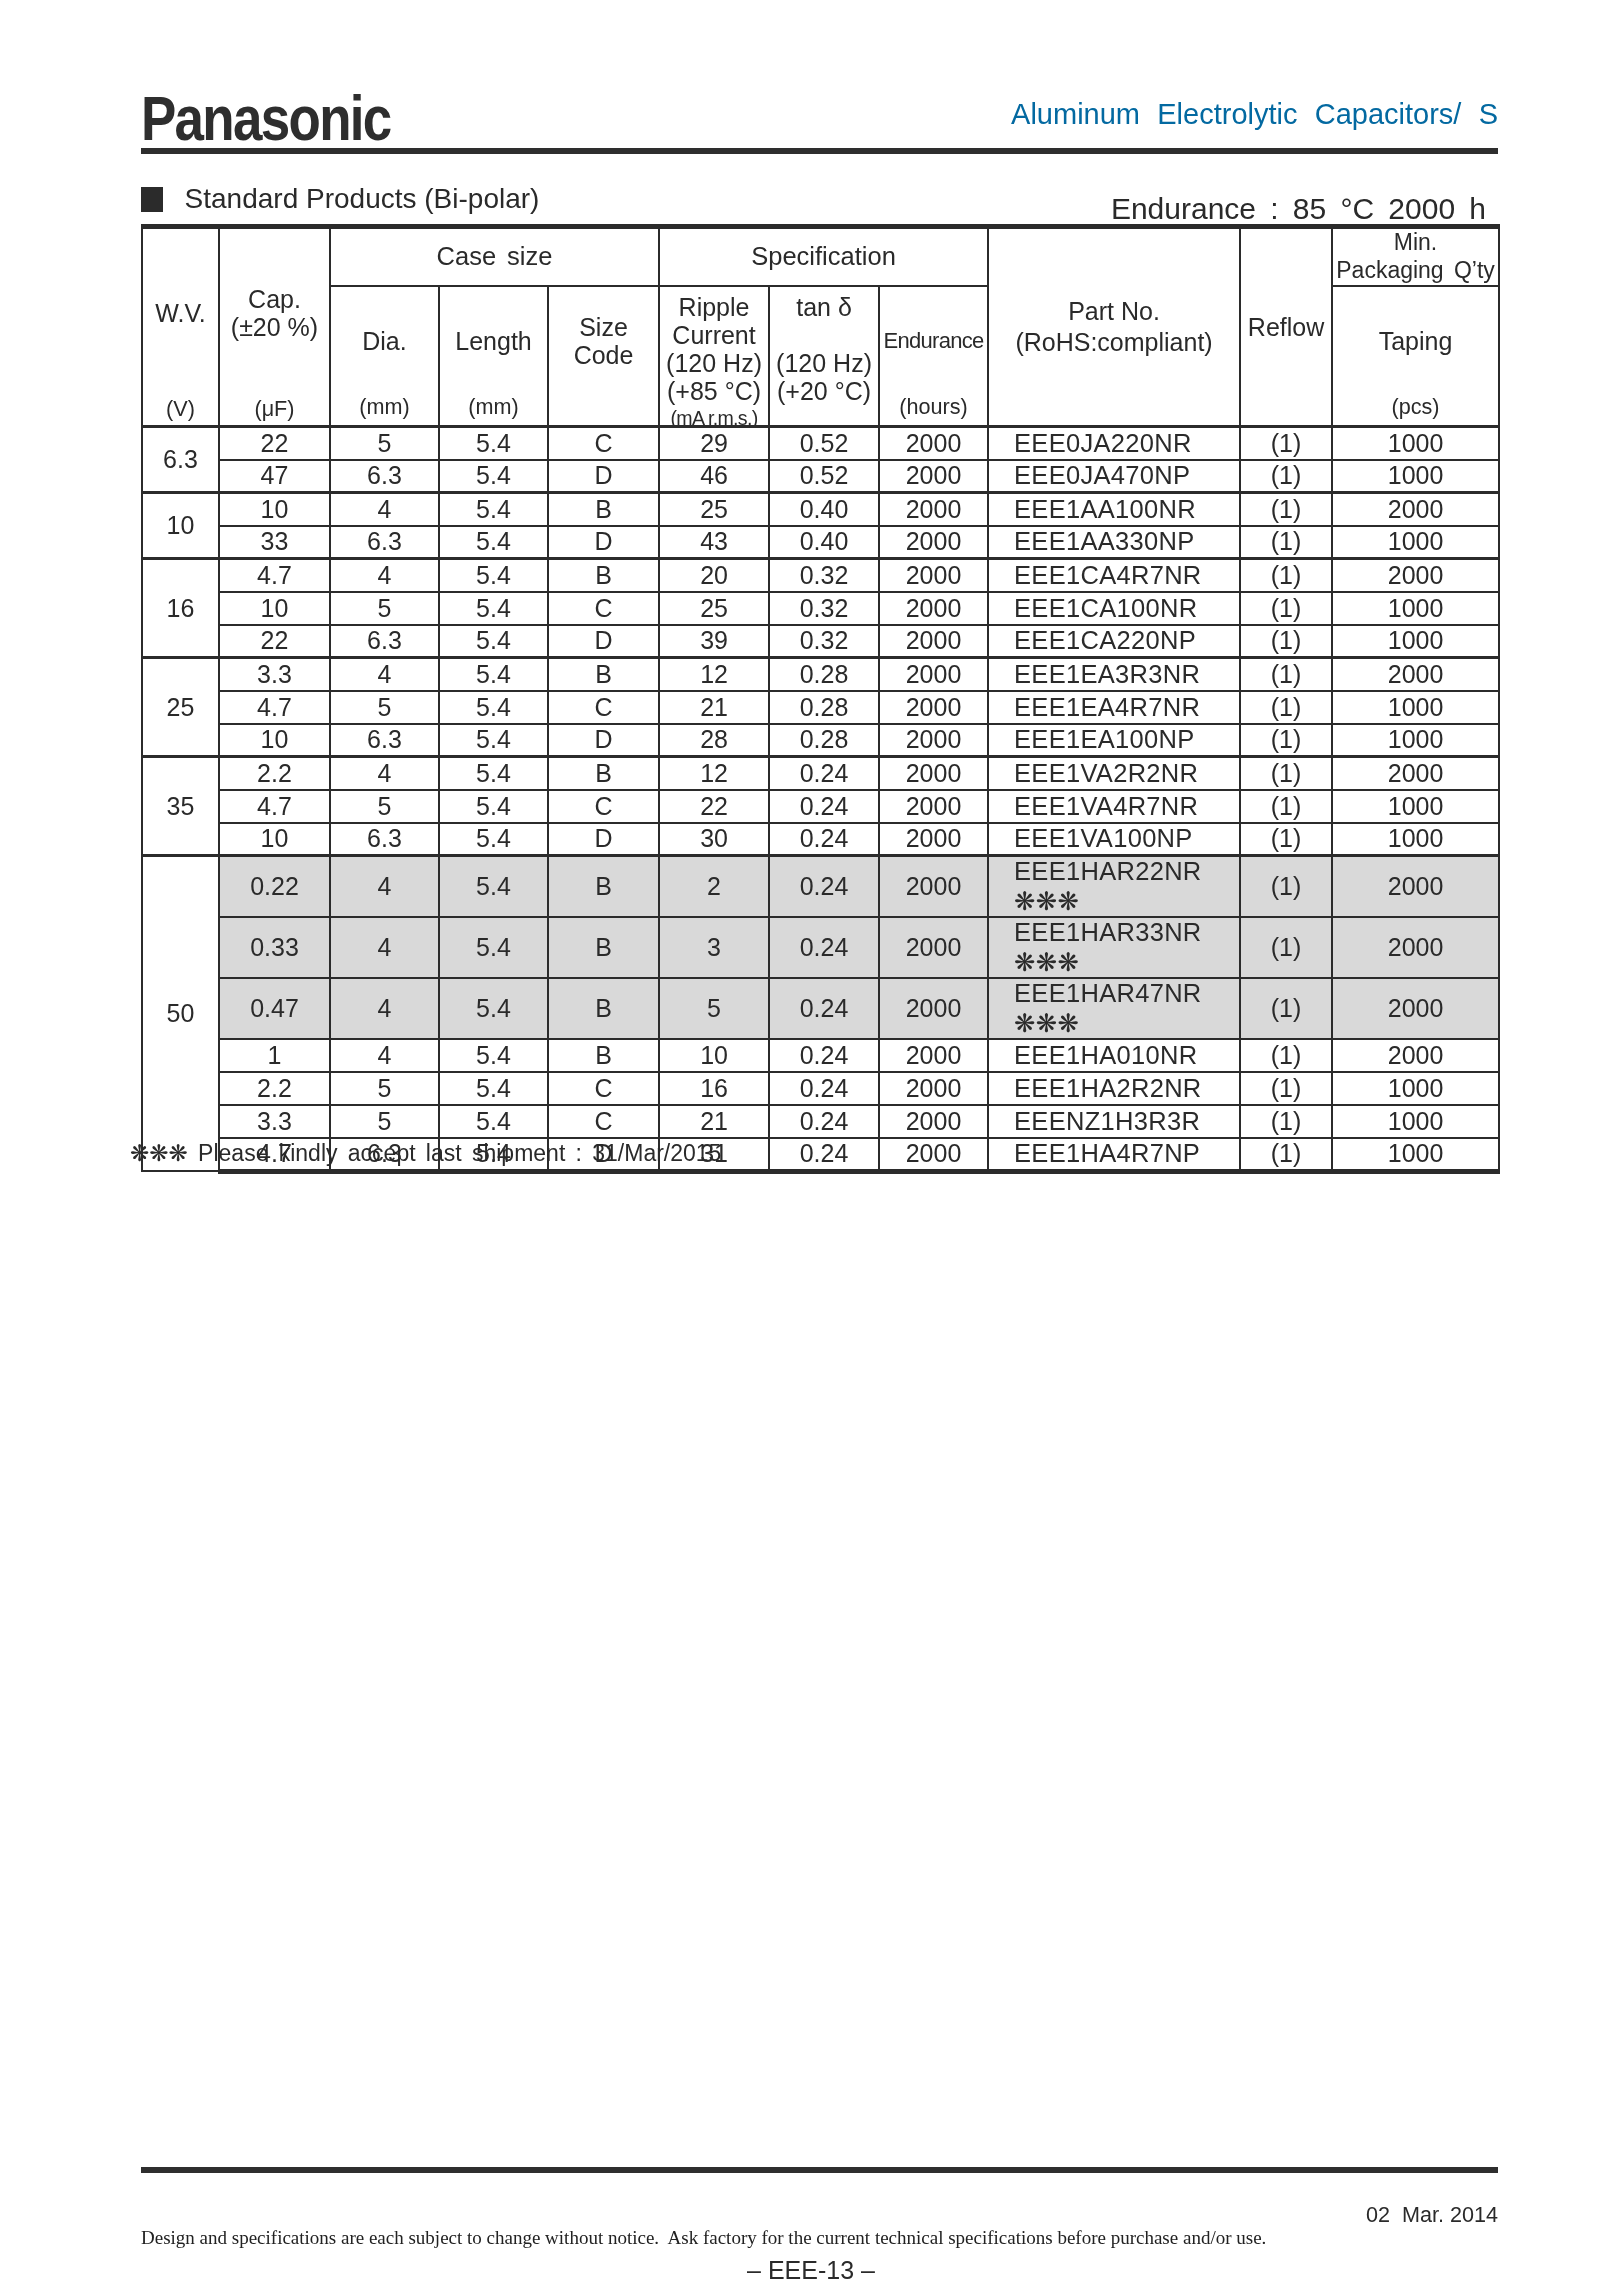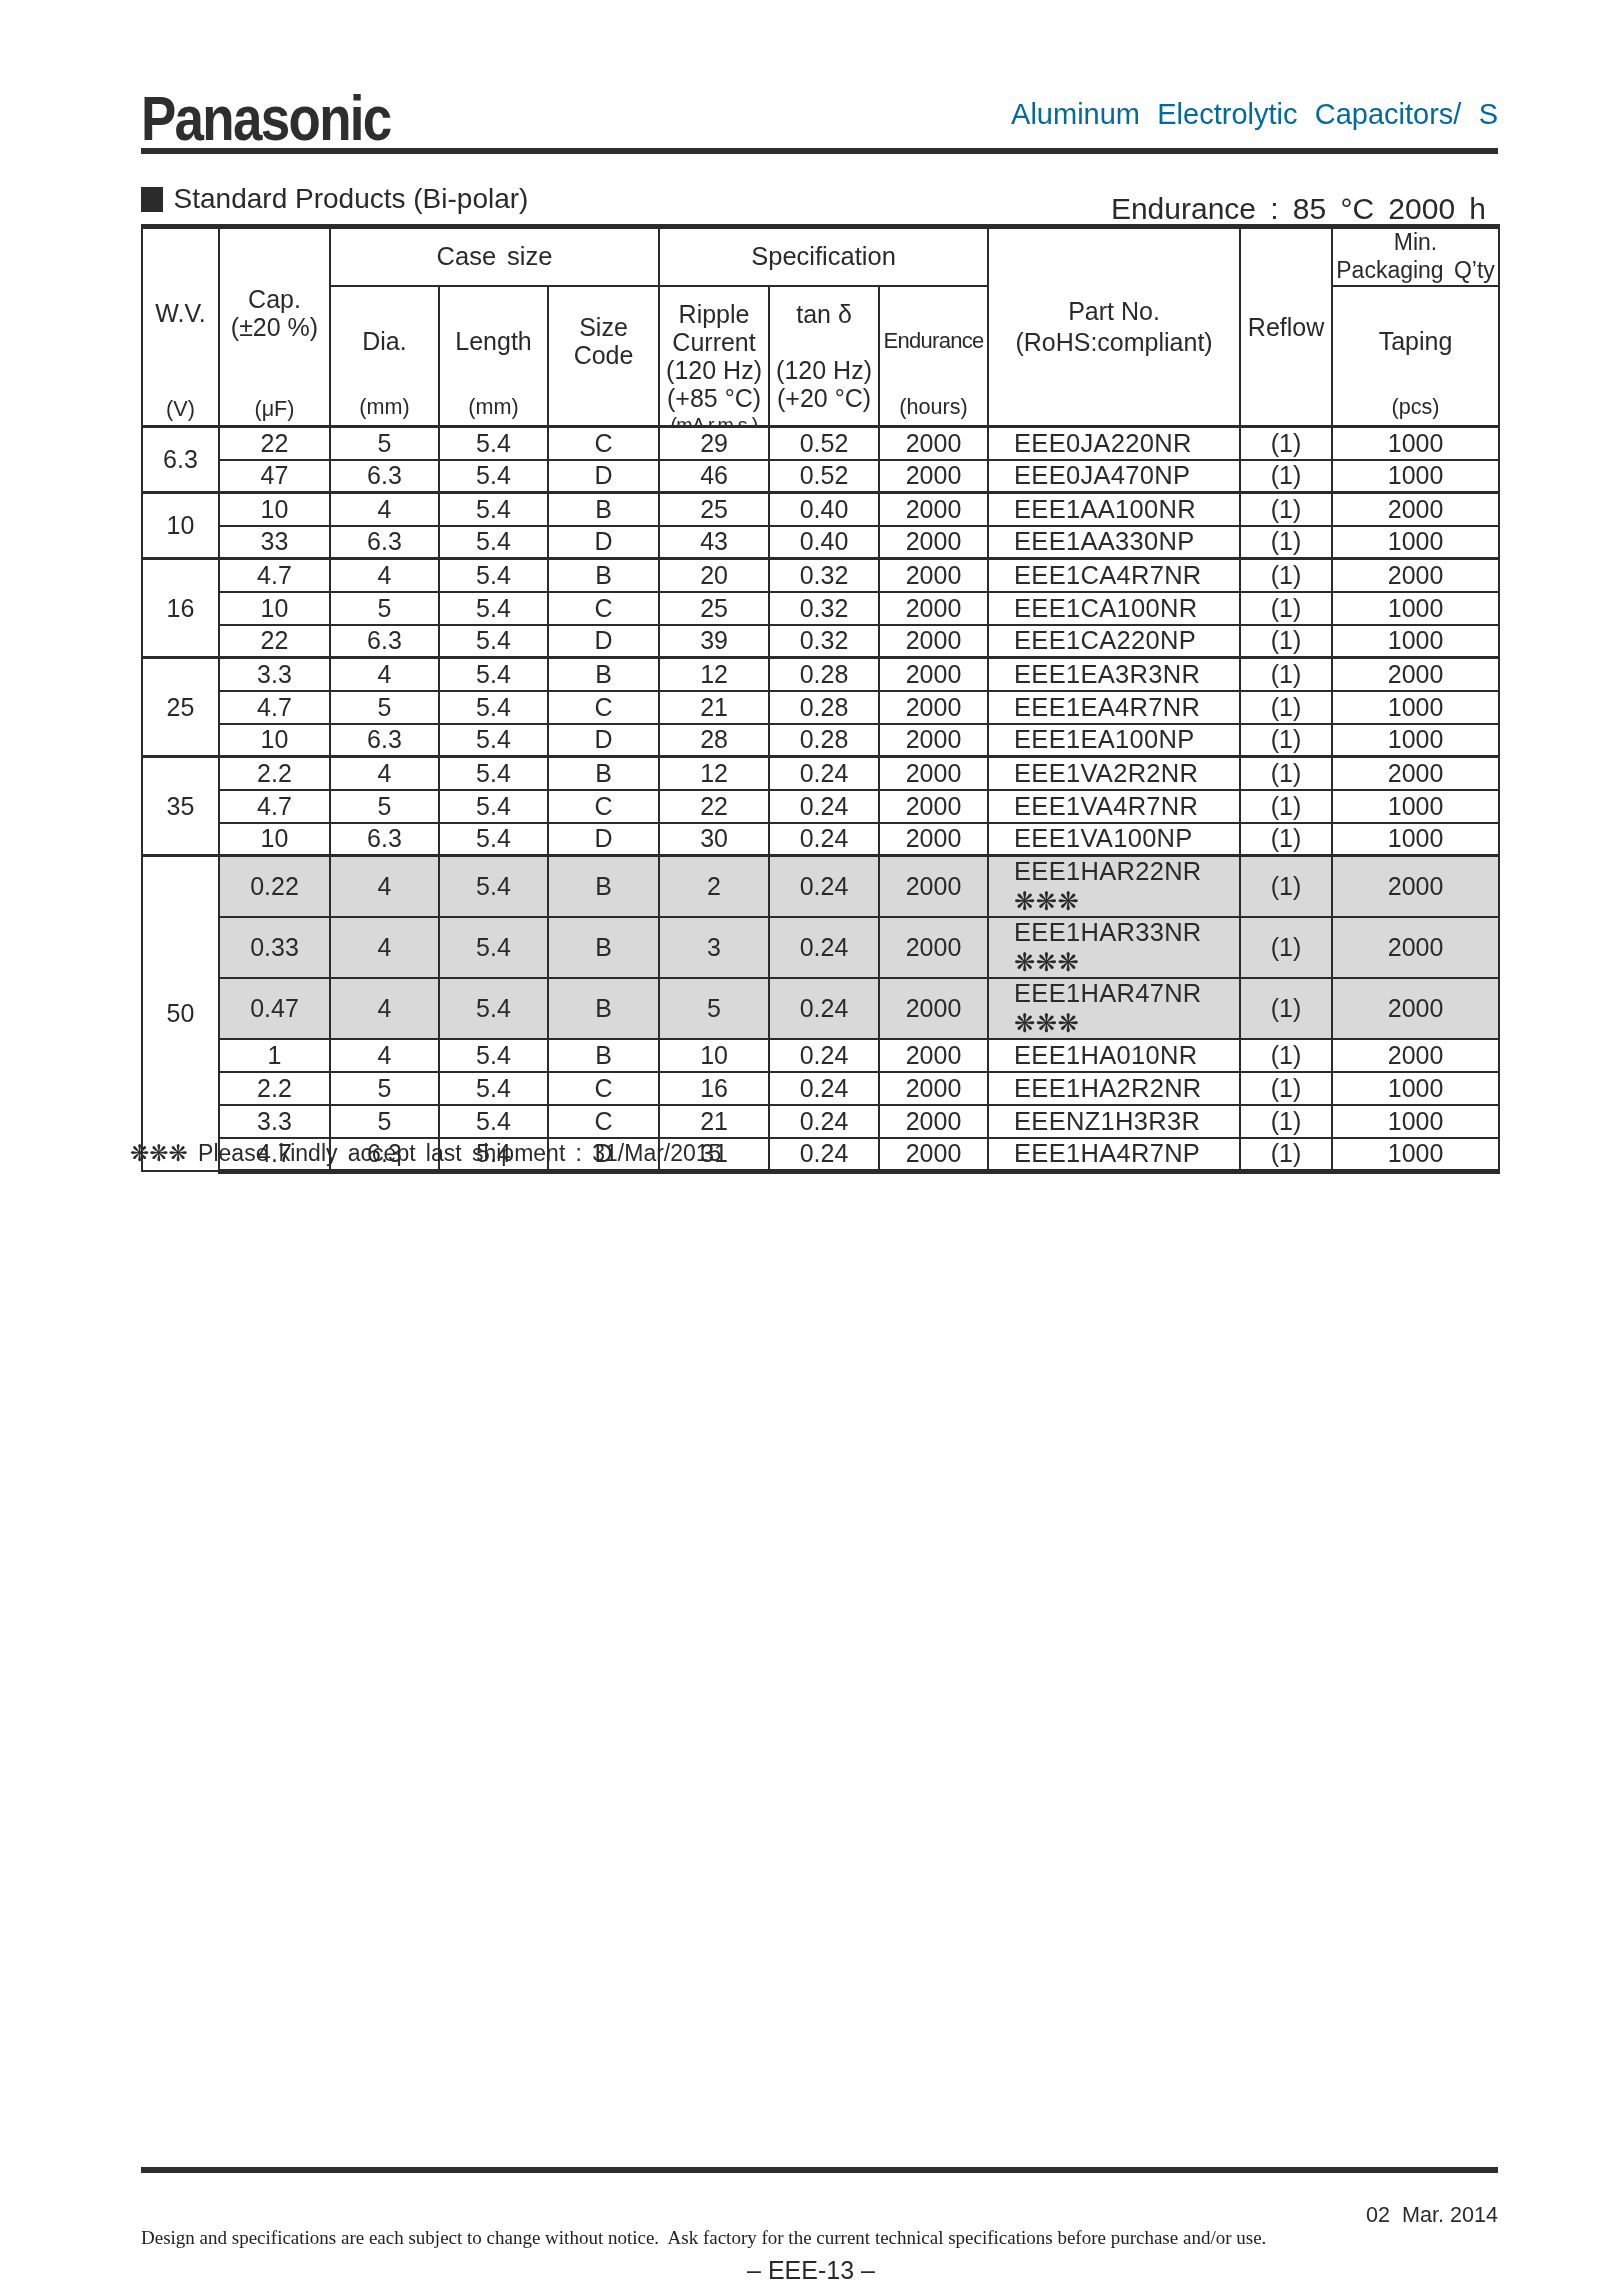--- a/index.html
+++ b/index.html
@@ -8,21 +8,21 @@
     position:relative; width:1622px; height:2295px; background:#ffffff;
     font-family:"Liberation Sans","DejaVu Sans",sans-serif; color:#2a2a2a; overflow:hidden;
   }
   .logo {
     position:absolute; left:141px; top:82px; font-size:63px; font-weight:bold;
     letter-spacing:-2px; transform:scaleX(0.84); transform-origin:left top; color:#2e2e2e;
     white-space:pre;
   }
   .doc-title { position:absolute; top:98px; right:124px; font-size:29px; word-spacing:9.2px; color:#0369a1; white-space:pre; }
   .head-rule { position:absolute; left:141px; top:148px; width:1357px; height:5.9px; background:#2e2e2e; }
-  .section-row { position:absolute; left:141px; top:183px; display:flex; align-items:center; gap:11px; }
+  .section-row { position:absolute; left:141px; top:183px; display:flex; align-items:center; gap:22px; }
   .sq { width:21.6px; height:25px; background:#2b2b2b; display:inline-block; flex:0 0 auto; }
   .section-title { font-size:28px; white-space:pre; }
   .endurance-note { position:absolute; top:192px; right:136px; font-size:30px; word-spacing:5.9px; white-space:pre; }
 
   table.spec-table {
     position:absolute; left:141px; top:224px; width:1357px;
     border-collapse:collapse; table-layout:fixed; color:#2a2a2a;
   }
   .spec-table th, .spec-table td {
     border:2px solid #2b2b2b; padding:0; text-align:center; vertical-align:middle; font-weight:normal;
@@ -33,21 +33,21 @@
   thead tr:first-child { height:58px; }
   thead tr.sub-row { height:139px; }
   th.grp { font-size:25.5px; word-spacing:3.9px; }
   th.minpack { font-size:23px; line-height:27.5px; }
   th.minpack span { display:block; }
   .hw { display:flex; flex-direction:column; align-items:center; width:100%; }
   .hw-tall { height:196px; }
   .hw-sub { height:135px; }
   .hw .lbl { flex:1 1 auto; display:flex; flex-direction:column; justify-content:center; align-items:center; font-size:25px; line-height:28px; white-space:pre; }
   .hw .unit { flex:0 0 auto; font-size:21.6px; line-height:26px; height:29px; white-space:pre; }
-  .lbl-top { justify-content:flex-start !important; padding-top:12px; }
+  .lbl-top { justify-content:flex-start !important; padding-top:5px; }
   .endur-lbl { font-size:22px !important; letter-spacing:-0.7px; }
   .rms { font-size:19.6px !important; letter-spacing:-0.7px; }
   .mid { height:196px; display:flex; flex-direction:column; justify-content:center; align-items:center; font-size:25px; line-height:31px; white-space:pre; }
 
   tbody tr { height:33px; font-size:25px; }
   tbody tr.grp-start td { border-top:3.3px solid #2b2b2b; }
   tbody tr:last-child td { border-bottom:5.2px solid #2b2b2b; }
   tbody td.part-cell { text-align:left; padding-left:25px; font-size:25.5px; letter-spacing:0.3px; }
   tbody td.wv-cell { font-size:25px; background:#ffffff; }
   tbody tr.shaded td { background:#d9d9d9; }

